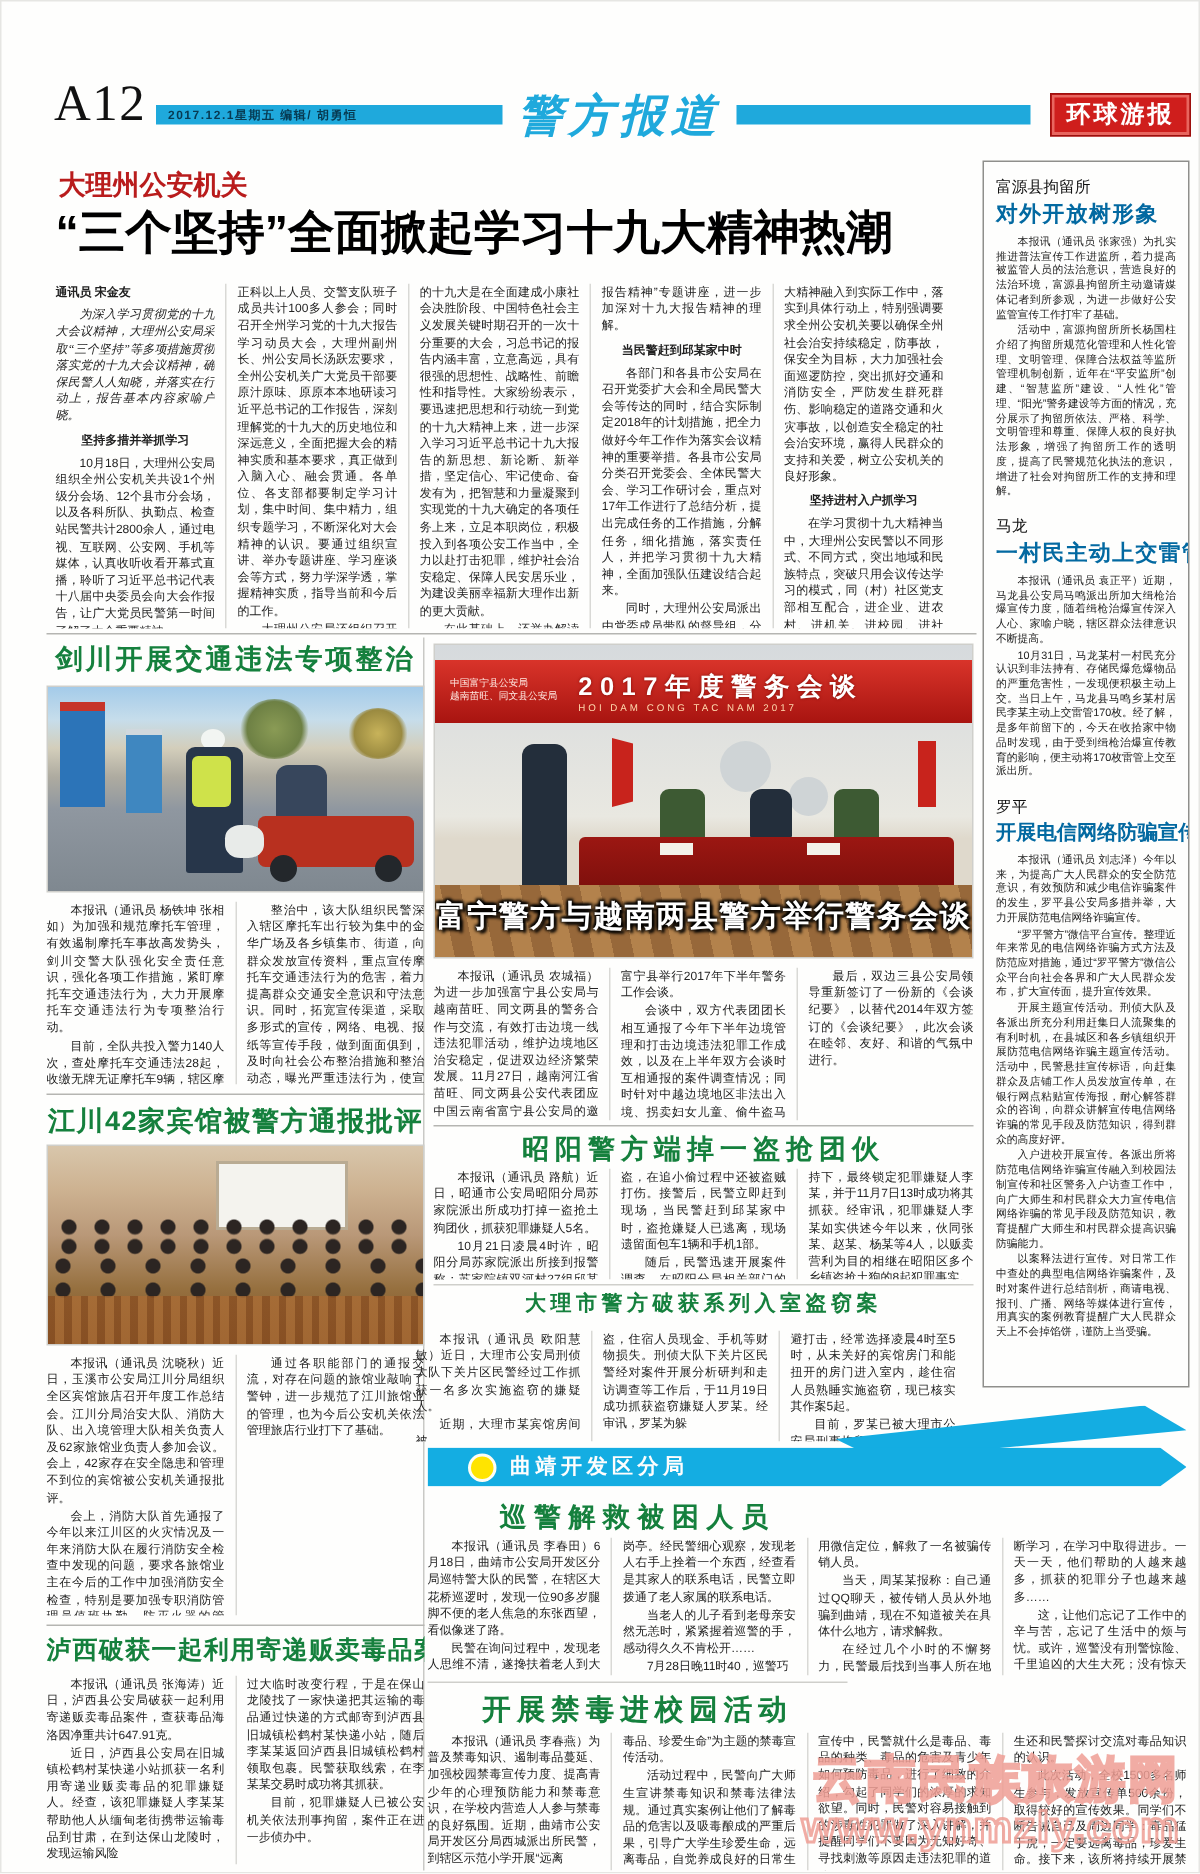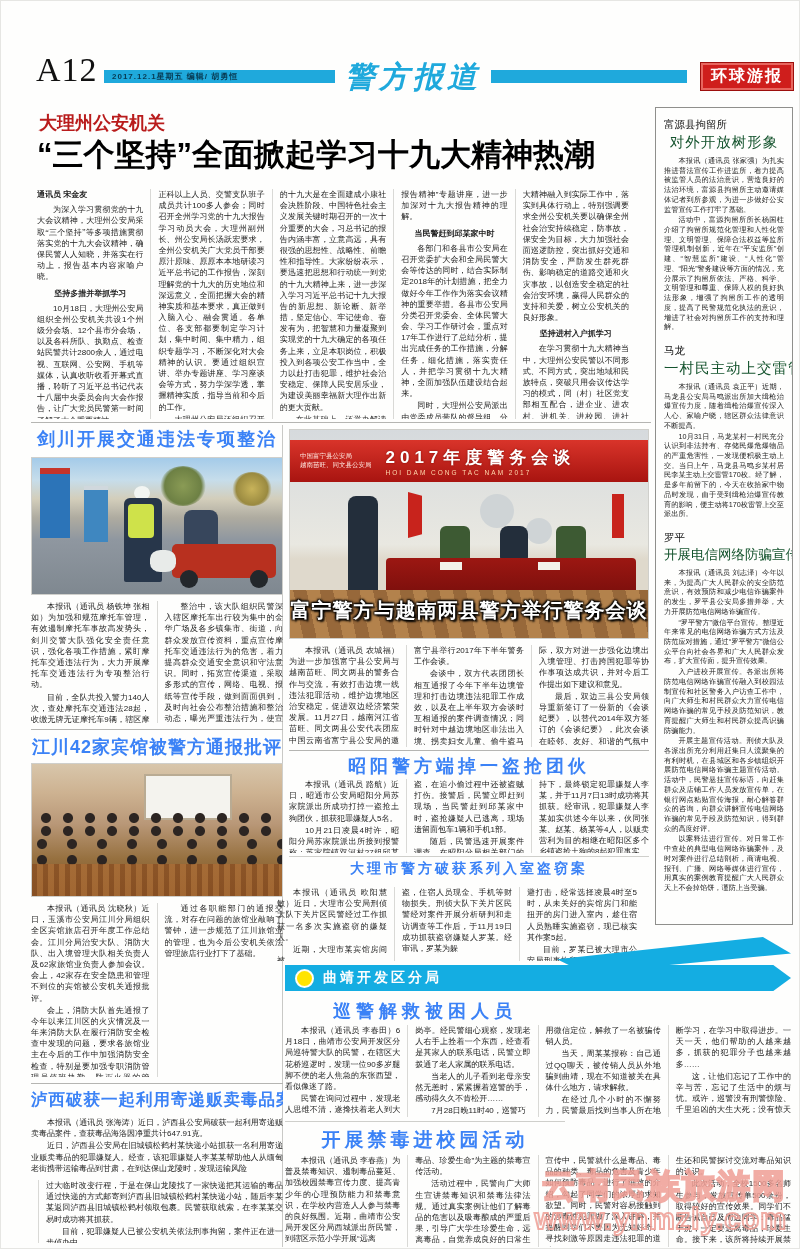--- a/index.html
+++ b/index.html
@@ -11,38 +11,38 @@
   .pagenum{font-family:"Liberation Serif","DejaVu Serif",serif;font-size:34px;color:#111;letter-spacing:1px;}
   .strip{background:#1fa9dc;height:13px;display:flex;align-items:center;}
   .strip .date{font-size:8px;color:#073a52;font-weight:bold;padding-left:8px;letter-spacing:1px;white-space:nowrap;}
   .sectitle{background:#fefefd;color:#1fa9dc;font-size:30px;font-weight:bold;letter-spacing:4px;padding:0 10px;white-space:nowrap;}
   .masthead{background:#cf1e1c;color:#fff;font-weight:bold;font-size:16px;letter-spacing:2px;
             display:flex;align-items:center;justify-content:center;border:1px solid #9d0f0d;box-shadow:inset 0 0 0 2px #e8665f;}
 
   
   .kicker{font-size:18px;font-weight:bold;color:#b91c1c;}
   .mainhead{font-size:31px;font-weight:900;color:#000;letter-spacing:0px;white-space:nowrap;}
-  .art-h{font-weight:bold;color:#3b82f6;text-align:center;white-space:nowrap;overflow:hidden;}
+  .art-h{font-weight:bold;color:#15803d;text-align:center;white-space:nowrap;overflow:hidden;}
 
   
   .cols{display:flex;overflow:hidden;}
   .tcol{flex:1 1 0;overflow:hidden;min-width:0;}
   .tcol + .tcol{border-left:1px solid #d9d9d6;margin-left:7px;padding-left:7px;}
   .cols p,.paras p{margin:0 0 1px 0;font-size:8px;line-height:1.4;text-align:justify;word-break:break-all;color:#222;}
   .t-p{text-indent:2em;}
   .t-c{text-indent:0;}
   .t-h{text-align:center !important;font-weight:bold;text-indent:0 !important;margin:5px 0 4px 0 !important;color:#000;}
   .t-b{font-weight:bold;text-indent:0 !important;margin-bottom:4px !important;}
-  .t-i{font-family:"Liberation Serif","DejaVu Serif",serif;color:#5a5a5a;text-indent:2em;margin-bottom:5px !important;}
+  .t-i{font-family:"Liberation Serif","DejaVu Serif",serif;font-style:italic;color:#5a5a5a;text-indent:2em;margin-bottom:5px !important;}
 
   
   .rail{border:1px solid #8f8f8c;padding:8px 8px;box-sizing:border-box;overflow:hidden;background:#fefefd;}
   .rail .paras p{font-size:7.2px;line-height:1.35;}
   .rail-kicker{font-size:10.5px;color:#111;margin:2px 0 1px 0;}
-  .rail-head{font-weight:normal;font-size:14.5px;color:#14532d;text-align:center;letter-spacing:1px;margin-bottom:4px;white-space:nowrap;}
+  .rail-head{font-weight:bold;font-size:14.5px;color:#0369a1;letter-spacing:1px;margin-bottom:4px;white-space:nowrap;}
   .rail-art{margin-bottom:12px;}
 
   
   .hrule{background:#b5b5b2;height:1px;}
   .vrule{background:#c9c9c6;width:1px;}
 
   
   .photo{overflow:hidden;border:1px solid #cfcfcb;box-sizing:border-box;}
   .ph-jc{background:linear-gradient(180deg,#a4cbe9 0%,#c6ddeb 16%,#d3cebb 30%,#aeaba0 44%,#8f97a0 60%,#7f8890 100%);}
   .jc-tree{position:absolute;border-radius:50%;}
@@ -70,21 +70,21 @@
   .fn-table{position:absolute;background:linear-gradient(180deg,#9c1712,#7c0f0c);border-radius:4px 4px 0 0;}
   .fn-floor{position:absolute;left:0;right:0;bottom:0;height:48px;background:repeating-linear-gradient(78deg,#b3824c 0 13px,#97683a 13px 26px);}
   .fn-man{position:absolute;background:#232e3b;border-radius:8px 8px 3px 3px;}
   .fn-officer{position:absolute;background:#3d5a33;border-radius:6px 6px 2px 2px;}
   .fn-paper{position:absolute;background:#f3f2ea;}
   .photo-caption{position:absolute;left:0;right:0;text-align:center;color:#fff;font-weight:bold;font-size:20px;letter-spacing:1px;
      text-shadow:2px 2px 2px #000,-1px -1px 2px #000,1px -1px 2px #000,-1px 1px 2px #000;white-space:nowrap;}
 
   
   .divbanner{background:#14ade2;clip-path:polygon(0 0,96.5% 0,100% 50%,96.5% 100%,0 100%);
-             display:flex;align-items:center;gap:9px;padding-left:10px;box-sizing:border-box;color:#fff;}
+             display:flex;align-items:center;gap:9px;padding-left:27px;box-sizing:border-box;color:#fff;}
   .divbanner .lbl{font-size:14px;font-weight:bold;letter-spacing:3px;color:#fdfdfd;}
   .dot{width:15px;height:15px;border-radius:50%;background:#ffe400;border:2px solid #fdfdf4;box-sizing:content-box;}
   .chev{background:#14ade2;clip-path:polygon(0 62%,88% 0,100% 46%,12% 100%);}
 
   
   .wm{color:rgba(255,255,255,0);-webkit-text-stroke:2px rgba(238,158,148,.85);font-weight:900;line-height:1.05;
       letter-spacing:2px;text-align:right;font-family:"Liberation Sans",sans-serif;}
   .wm .l1{font-size:33px;}
   .wm .l2{font-size:29px;letter-spacing:1px;}
 </style>
@@ -170,21 +170,21 @@
         <p class="t-p">本报讯（通讯员 沈晓秋）近日，玉溪市公安局江川分局组织全区宾馆旅店召开年度工作总结会。江川分局治安大队、消防大队、出入境管理大队相关负责人及62家旅馆业负责人参加会议。会上，42家存在安全隐患和管理不到位的宾馆被公安机关通报批评。</p>
         <p class="t-p">会上，消防大队首先通报了今年以来江川区的火灾情况及一年来消防大队在履行消防安全检查中发现的问题，要求各旅馆业主在今后的工作中加强消防安全检查，特别是要加强专职消防管理员值班执勤、防灭火器的管理、电器及线路使用、安全疏散通道等方面工作；随后，出入境管</p>
       </div>
       <div class="tcol">
         <p class="t-p">通过各职能部门的通报交流，对存在问题的旅馆业敲响了警钟，进一步规范了江川旅馆业的管理，也为今后公安机关依法管理旅店行业打下了基础。</p>
       </div>
     </div>
   <div class="abs hrule" style="left:30px;top:1082px;width:252px;"></div>
 
   <div class="abs art-h" style="left:30px;top:1088px;width:252px;font-size:16.5px;letter-spacing:1px;">泸西破获一起利用寄递贩卖毒品案</div>
-  <div class="abs cols" style="left:30px;top:1116px;width:252px;height:126px;flex-direction:column;">
+  <div class="abs cols" style="left:30px;top:1116px;width:252px;height:126px;">
       <div class="tcol">
         <p class="t-p">本报讯（通讯员 张海涛）近日，泸西县公安局破获一起利用寄递贩卖毒品案件，查获毒品海洛因净重共计647.91克。</p>
         <p class="t-p">近日，泸西县公安局在旧城镇松鹤村某快递小站抓获一名利用寄递业贩卖毒品的犯罪嫌疑人。经查，该犯罪嫌疑人李某某帮助他人从缅甸老街携带运输毒品到甘肃，在到达保山龙陵时，发现运输风险</p>
       </div>
       <div class="tcol">
         <p class="t-c">过大临时改变行程，于是在保山龙陵找了一家快递把其运输的毒品通过快递的方式邮寄到泸西县旧城镇松鹤村某快递小站，随后李某某返回泸西县旧城镇松鹤村领取包裹。民警获取线索，在李某某交易时成功将其抓获。</p>
         <p class="t-p">目前，犯罪嫌疑人已被公安机关依法刑事拘留，案件正在进一步侦办中。</p>
       </div>
     </div>
 
@@ -215,21 +215,20 @@
   </div>
   <div class="abs cols" style="left:288px;top:644px;width:360px;height:102px;">
       <div class="tcol">
         <p class="t-p">本报讯（通讯员 农城福）为进一步加强富宁县公安局与越南苗旺、同文两县的警务合作与交流，有效打击边境一线违法犯罪活动，维护边境地区治安稳定，促进双边经济繁荣发展。11月27日，越南河江省苗旺、同文两县公安代表团应中国云南省富宁县公安局的邀请到中国云南省</p>
       </div>
       <div class="tcol">
         <p class="t-c">富宁县举行2017年下半年警务工作会谈。</p>
         <p class="t-p">会谈中，双方代表团团长相互通报了今年下半年边境管理和打击边境违法犯罪工作成效，以及在上半年双方会谈时互相通报的案件调查情况；同时针对中越边境地区非法出入境、拐卖妇女儿童、偷牛盗马等案件多发的实</p>
       </div>
       <div class="tcol">
-        <p class="t-c">际，双方对进一步强化边境出入境管理、打击跨国犯罪等协作事项达成共识，并对今后工作提出如下建议和意见。</p>
         <p class="t-p">最后，双边三县公安局领导重新签订了一份新的《会谈纪要》，以替代2014年双方签订的《会谈纪要》，此次会谈在睦邻、友好、和谐的气氛中进行。</p>
       </div>
     </div>
   <div class="abs hrule" style="left:288px;top:749px;width:360px;"></div>
 
   <div class="abs art-h" style="left:288px;top:753px;width:360px;font-size:18px;letter-spacing:4px;">昭阳警方端掉一盗抢团伙</div>
   <div class="abs cols" style="left:288px;top:778px;width:360px;height:74px;">
       <div class="tcol">
         <p class="t-p">本报讯（通讯员 路航）近日，昭通市公安局昭阳分局苏家院派出所成功打掉一盗抢土狗团伙，抓获犯罪嫌疑人5名。</p>
         <p class="t-p">10月21日凌晨4时许，昭阳分局苏家院派出所接到报警称：苏家院镇双河村27组邱某家土狗被</p>
@@ -275,22 +274,22 @@
           <p class="t-p">本报讯（通讯员 袁正平）近期，马龙县公安局马鸣派出所加大缉枪治爆宣传力度，随着缉枪治爆宣传深入人心、家喻户晓，辖区群众法律意识不断提高。</p>
           <p class="t-p">10月31日，马龙某村一村民充分认识到非法持有、存储民爆危爆物品的严重危害性，一发现便积极主动上交。当日上午，马龙县马鸣乡某村居民李某主动上交雷管170枚。经了解，是多年前留下的，今天在收拾家中物品时发现，由于受到缉枪治爆宣传教育的影响，便主动将170枚雷管上交至派出所。</p>
         </div>
     </div>
     <div class="rail-art">
       <div class="rail-kicker">罗平</div>
       <div class="rail-head" style="letter-spacing:0;font-size:13.5px;">开展电信网络防骗宣传</div>
       <div class="paras">
           <p class="t-p">本报讯（通讯员 刘志泽）今年以来，为提高广大人民群众的安全防范意识，有效预防和减少电信诈骗案件的发生，罗平县公安局多措并举，大力开展防范电信网络诈骗宣传。</p>
           <p class="t-p">“罗平警方”微信平台宣传。整理近年来常见的电信网络诈骗方式方法及防范应对措施，通过“罗平警方”微信公众平台向社会各界和广大人民群众发布，扩大宣传面，提升宣传效果。</p>
+          <p class="t-p">开展主题宣传活动。刑侦大队及各派出所充分利用赶集日人流聚集的有利时机，在县城区和各乡镇组织开展防范电信网络诈骗主题宣传活动。活动中，民警悬挂宣传标语，向赶集群众及店铺工作人员发放宣传单，在银行网点粘贴宣传海报，耐心解答群众的咨询，向群众讲解宣传电信网络诈骗的常见手段及防范知识，得到群众的高度好评。</p>
           <p class="t-p">入户进校开展宣传。各派出所将防范电信网络诈骗宣传融入到校园法制宣传和社区警务入户访查工作中，向广大师生和村民群众大力宣传电信网络诈骗的常见手段及防范知识，教育提醒广大师生和村民群众提高识骗防骗能力。</p>
-          <p class="t-p">开展主题宣传活动。刑侦大队及各派出所充分利用赶集日人流聚集的有利时机，在县城区和各乡镇组织开展防范电信网络诈骗主题宣传活动。活动中，民警悬挂宣传标语，向赶集群众及店铺工作人员发放宣传单，在银行网点粘贴宣传海报，耐心解答群众的咨询，向群众讲解宣传电信网络诈骗的常见手段及防范知识，得到群众的高度好评。</p>
           <p class="t-p">以案释法进行宣传。对日常工作中查处的典型电信网络诈骗案件，及时对案件进行总结剖析，商请电视、报刊、广播、网络等媒体进行宣传，用真实的案例教育提醒广大人民群众天上不会掉馅饼，谨防上当受骗。</p>
         </div>
     </div>
   </div>
 
   <div class="abs chev" style="left:556px;top:936px;width:234px;height:36px;"></div>
   <div class="abs divbanner" style="left:284px;top:964px;width:506px;height:26px;">
     <span class="dot"></span>
     <span class="lbl">曲靖开发区分局</span>
   </div>

